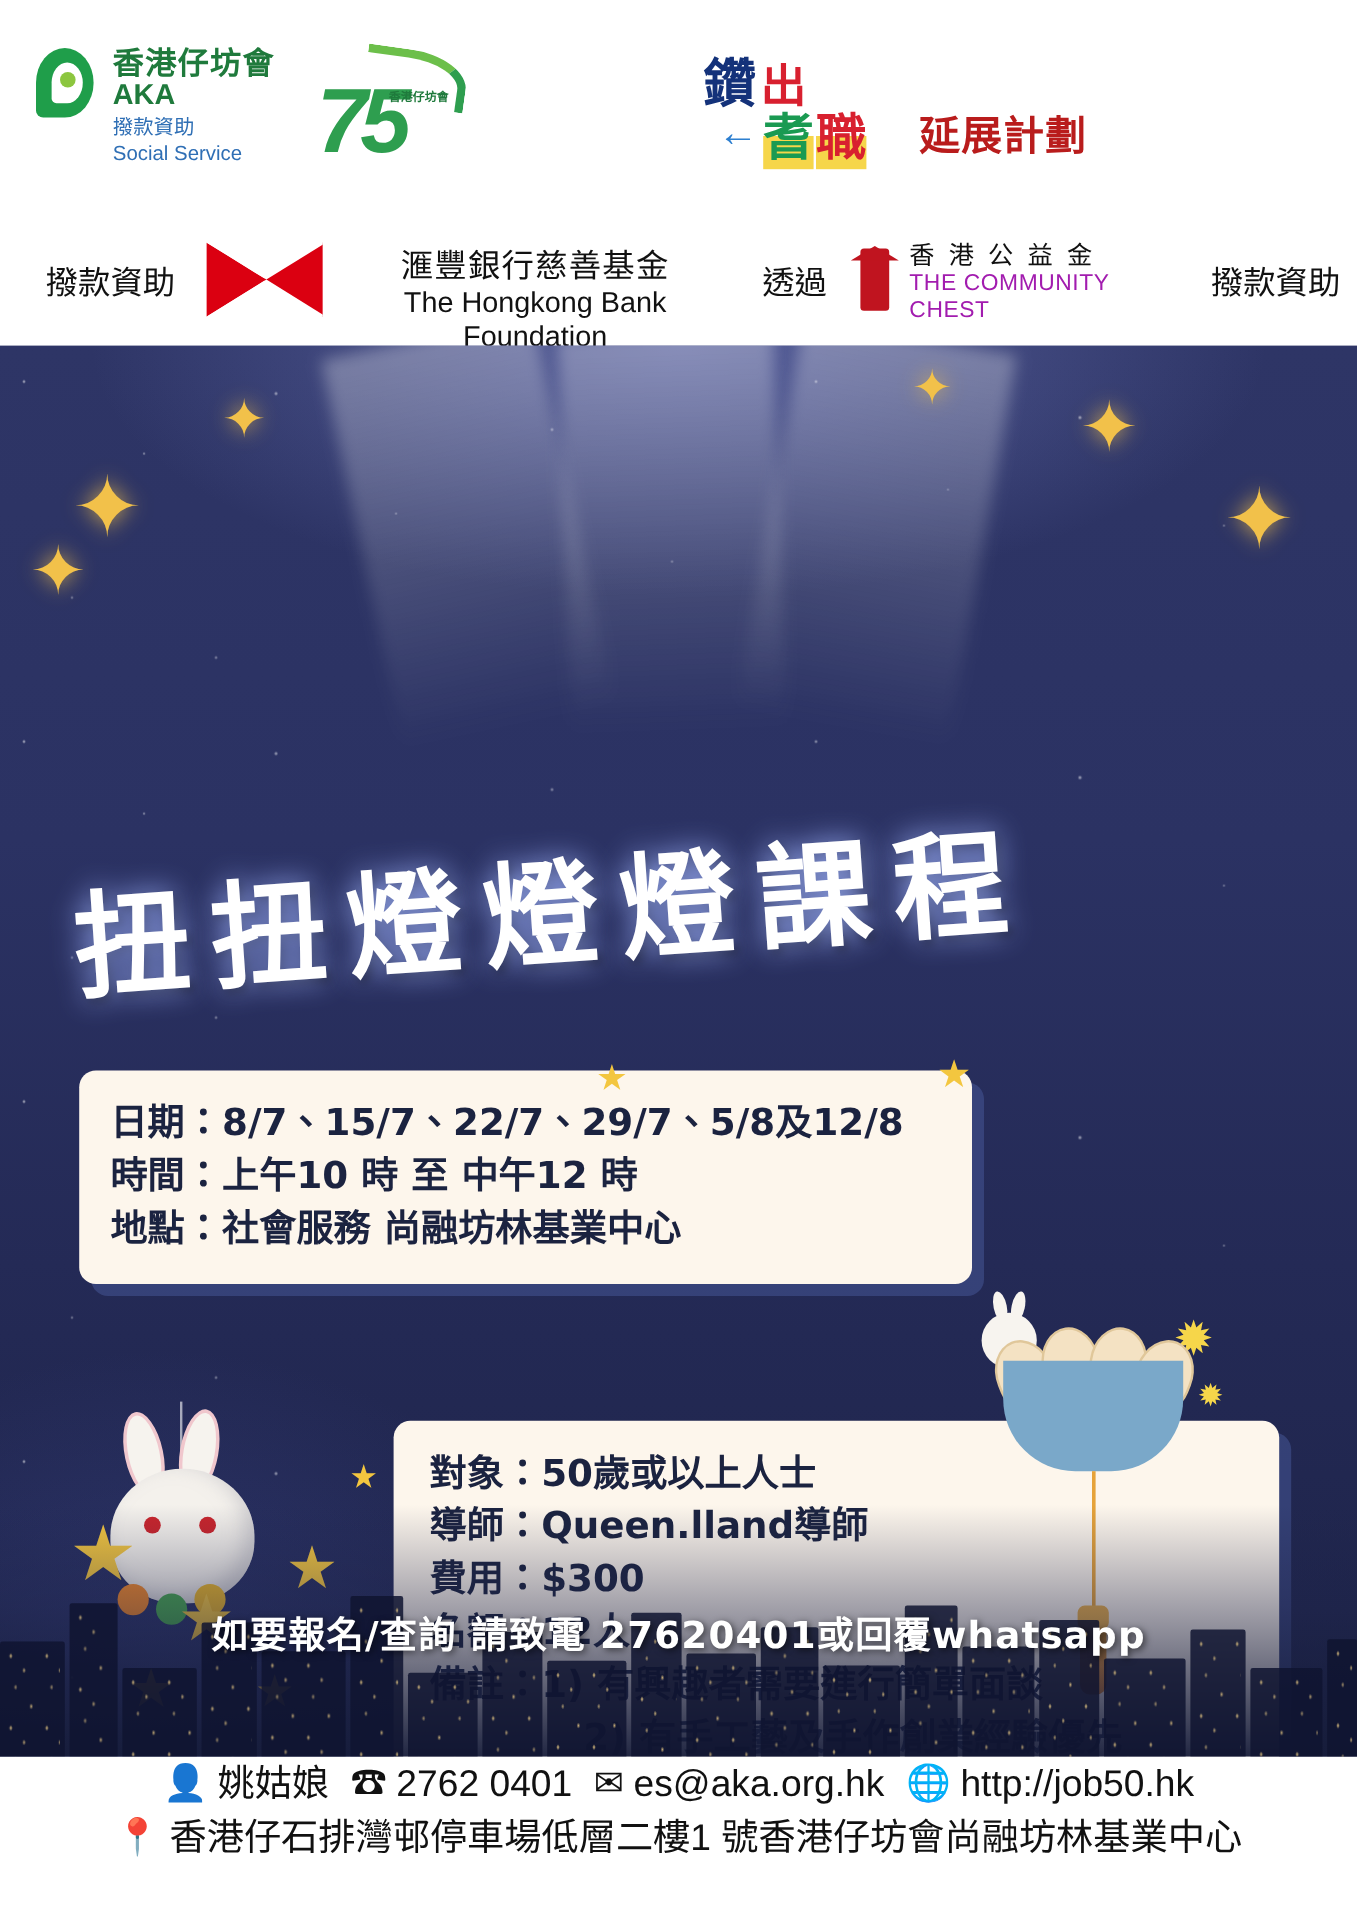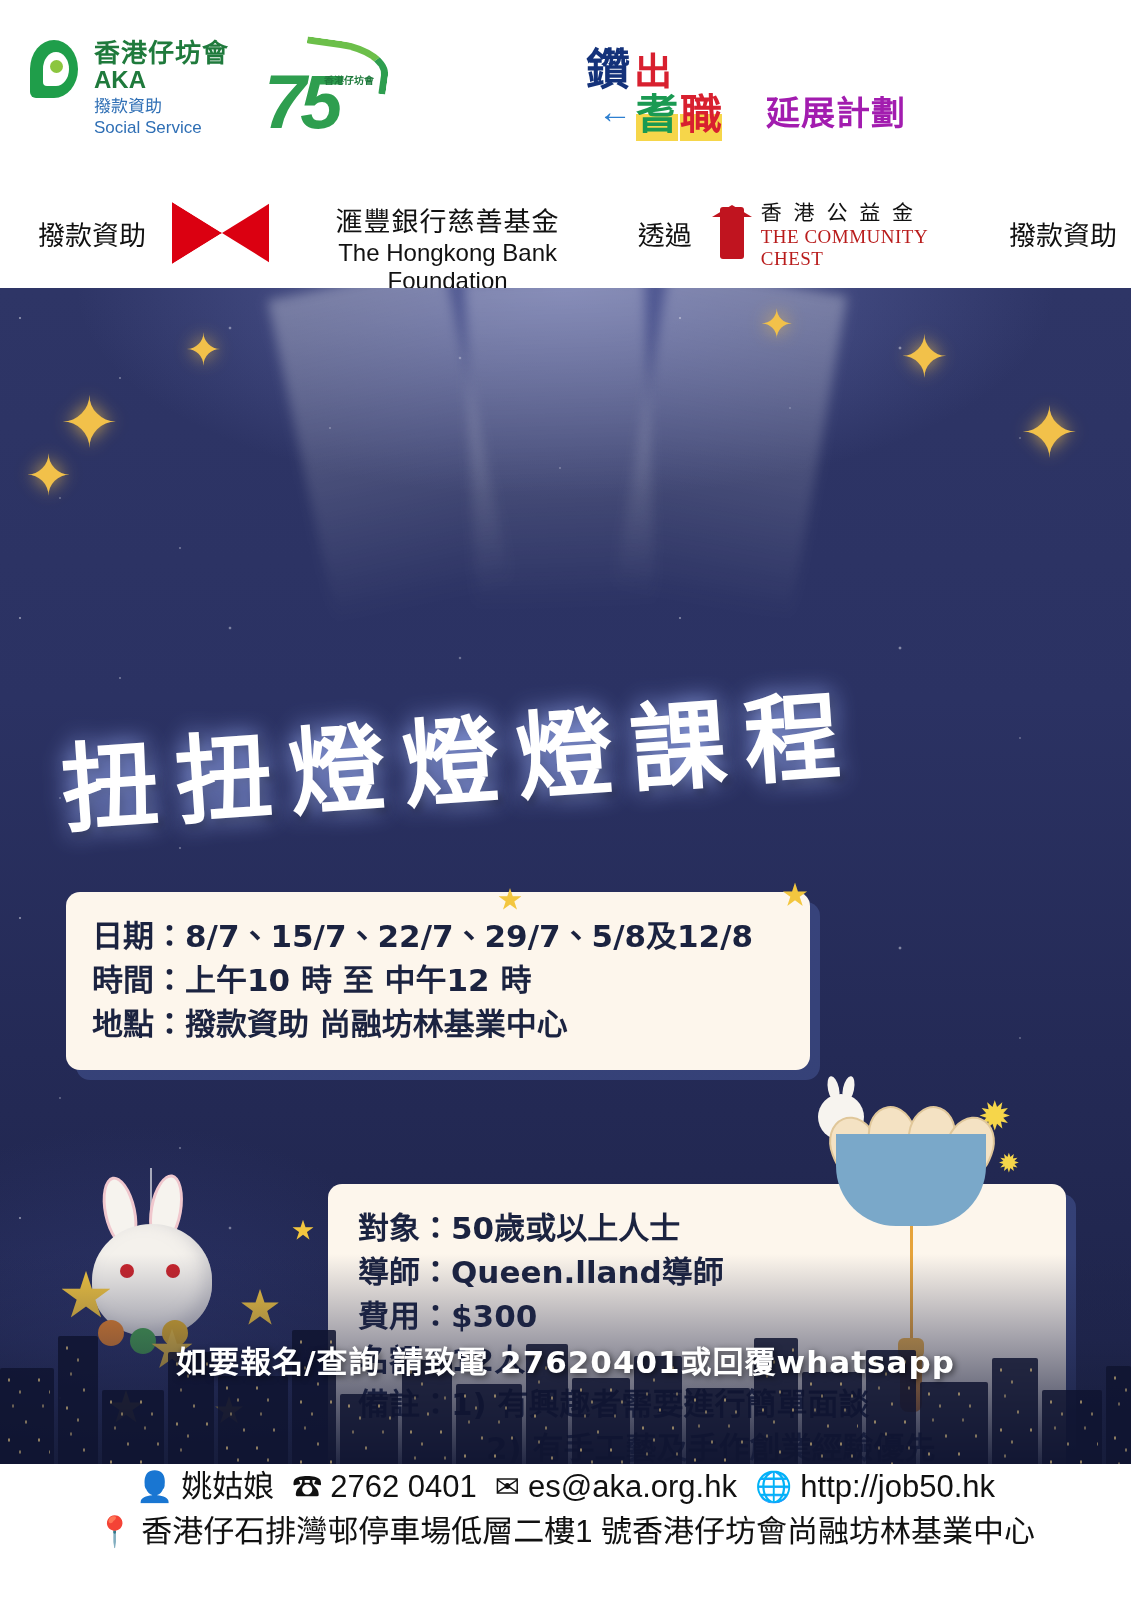--- a/index.html
+++ b/index.html
@@ -168,21 +168,21 @@
     font-weight: bold;
     color: #d8202f;
     background: linear-gradient(to bottom, rgba(255,255,255,0) 55%, #f6d64a 55%);
     margin-left: 2px;
   }
   .pl-ext {
     position: absolute;
     right: 0; top: 52px;
     font-size: 34px;
     font-weight: bold;
-    color: #a21caf;
+    color: #b91c1c;
     letter-spacing: 1px;
   }
 
   .funding-row {
     position: absolute;
     left: 0;
     top: 190px;
     width: 1131px;
     height: 86px;
     display: flex;
@@ -275,23 +275,23 @@
     border-left: 20px solid transparent;
     border-right: 20px solid transparent;
     border-bottom: 12px solid #c0141f;
   }
   .chest-names .c-cn {
     font-size: 21px;
     color: #111;
     letter-spacing: 3px;
   }
   .chest-names .c-en {
-    font-family: Liberation Serif, serif;
+    font-family: Liberation Sans, sans-serif;
     font-size: 19px;
-    color: #b91c1c;
+    color: #a21caf;
     letter-spacing: 0.5px;
   }
 
   
   .poster {
     position: relative;
     width: 1131px;
     height: 1176px;
     overflow: hidden;
     background:
@@ -665,21 +665,21 @@
   <span class="sparkle" style="left:25px; top:160px; font-size:56px;">✦</span>
   <span class="sparkle" style="left:900px; top:40px; font-size:58px;">✦</span>
   <span class="sparkle" style="left:1020px; top:110px; font-size:70px;">✦</span>
   <span class="sparkle" style="left:760px; top:16px; font-size:40px;">✦</span>
 
   <div class="poster-title">扭扭燈燈燈課程</div>
 
   <div class="info-card card-top">
     <div class="info-line">日期：8/7、15/7、22/7、29/7、5/8及12/8</div>
     <div class="info-line">時間：上午10 時 至 中午12 時</div>
-    <div class="info-line">地點：撥款資助 尚融坊林基業中心</div>
+    <div class="info-line">地點：社會服務 尚融坊林基業中心</div>
   </div>
 
   <div class="info-card card-bottom">
     <div class="info-line">對象：50歲或以上人士</div>
     <div class="info-line">導師：Queen.lland導師</div>
     <div class="info-line">費用：$300</div>
     <div class="info-line">名額：12人</div>
     <div class="info-line">備註：1) 有興趣者需要進行簡單面談</div>
     <div class="info-line indent-2">2) 有手工藝及手作創業經驗優先</div>
 

